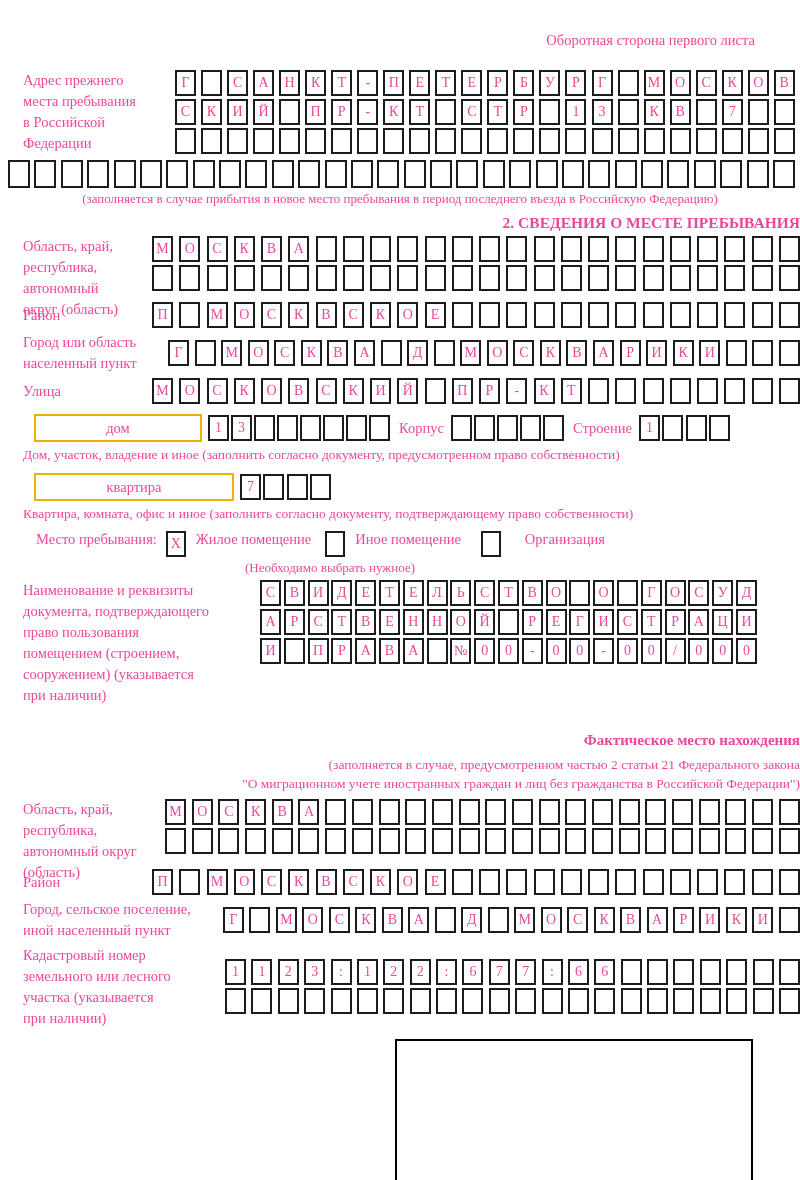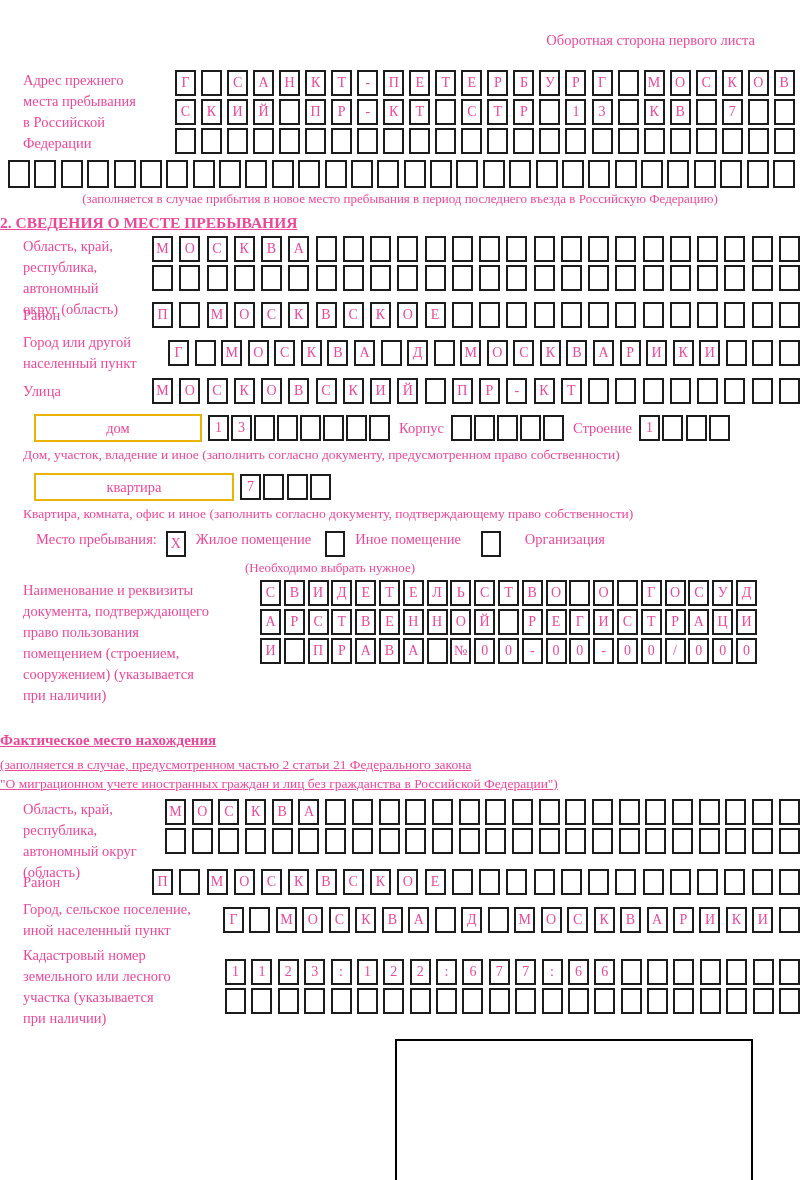--- a/index.html
+++ b/index.html
@@ -8,21 +8,21 @@
     position: relative;
     width: 800px; height: 1180px;
     margin: 12px auto;
     background: #fff;
     color: #ec4899;
     font-family: "Liberation Serif", "DejaVu Serif", serif;
     overflow: hidden;
   }
   .hdr { margin-top: 20px; padding-right: 45px; text-align: right; font-size: 14.5px; }
   .lbl { font-size: 14.5px; line-height: 21px; }
-  .center { text-align: left; text-decoration: underline; }
+  .center { text-align: right; }
   .bold { font-weight: bold; }
 
   .flexrow { display: flex; }
   .vcenter { align-items: center; }
 
   .boxrow { display: flex; justify-content: space-between; }
   .cell {
     width: 21px; height: 26px;
     border: 2px solid #1c1c1c;
     display: flex; align-items: center; justify-content: center;
@@ -302,21 +302,21 @@
         <span class="cell"></span>
         <span class="cell"></span>
         <span class="cell"></span>
         <span class="cell"></span>
         <span class="cell"></span>
       </div>
   </div>
 
   <div class="flexrow vcenter mt4">
     <div class="lblcol w168 lbl">
-      <div>Город или другой</div>
+      <div>Город или область</div>
       <div>населенный пункт</div>
     </div>
     <div class="grow-rows boxrow">
         <span class="cell">Г</span>
         <span class="cell"></span>
         <span class="cell">М</span>
         <span class="cell">О</span>
         <span class="cell">С</span>
         <span class="cell">К</span>
         <span class="cell">В</span>

